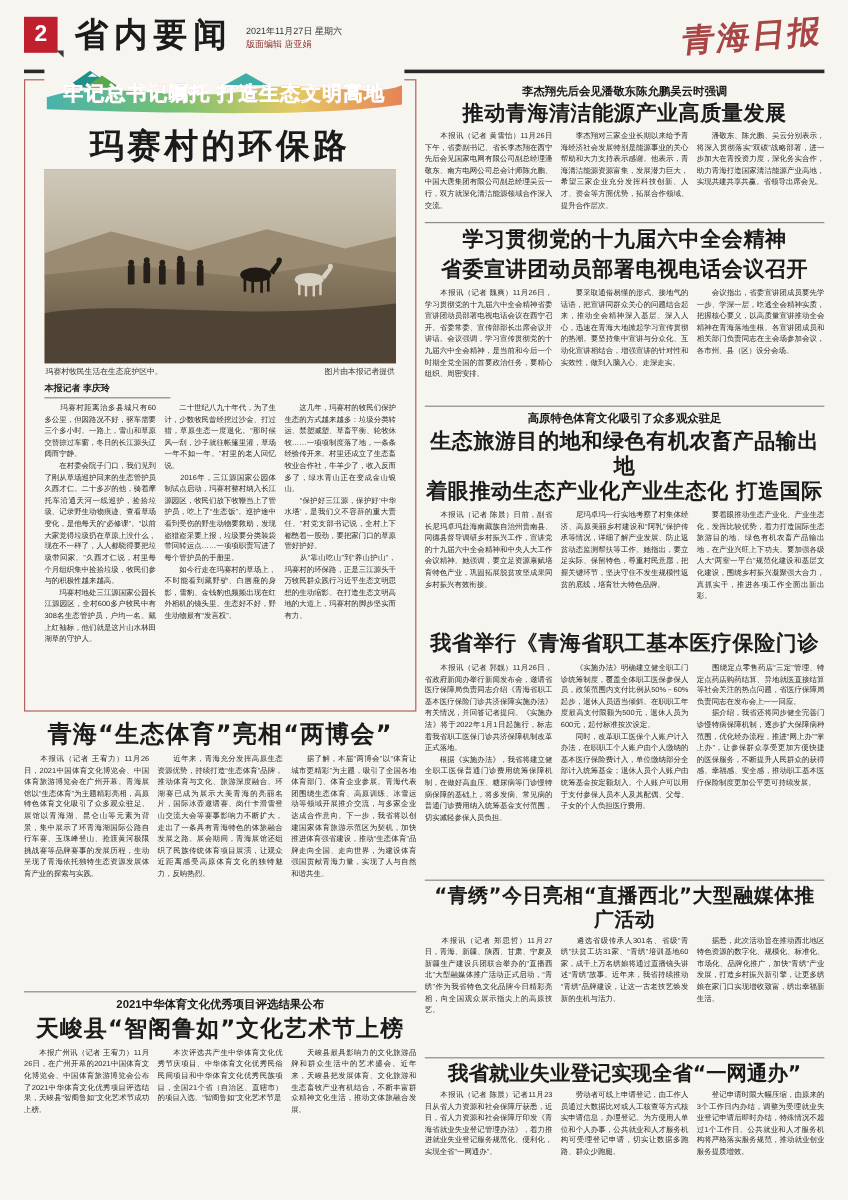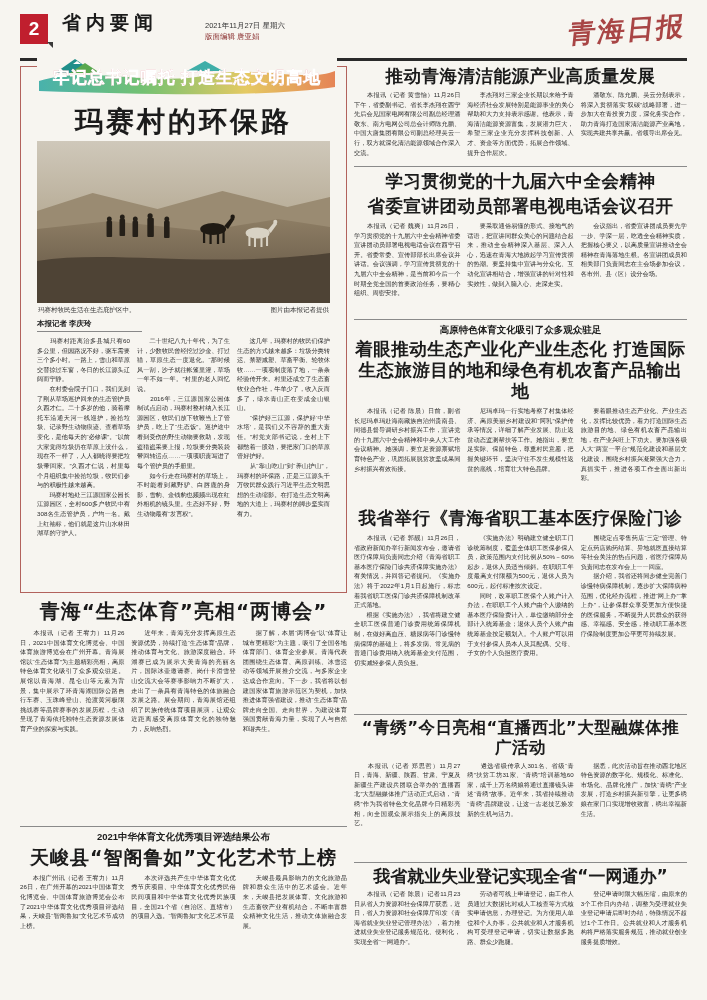--- a/index.html
+++ b/index.html
@@ -14,21 +14,21 @@
   .hdr { position:relative; height:48px; margin-top:8px; }
   .pagenum {
     position:absolute; left:0; top:6px; width:28px; height:30px;
     background:#c01f2e; color:#fff; font-weight:bold; font-size:19px;
     display:flex; align-items:center; justify-content:center;
   }
   .pagenum::after{
     content:""; position:absolute; right:-5px; bottom:-4px;
     border-left:6px solid transparent; border-top:6px solid #3a3a3a;
   }
-  .section-title { position:absolute; left:42px; top:2px; font-size:19px; font-weight:900; letter-spacing:5px; font-family:"DejaVu Sans",sans-serif; }
+  .section-title { position:absolute; left:42px; top:2px; font-size:28px; font-weight:900; letter-spacing:5px; font-family:"DejaVu Sans",sans-serif; }
   .dateblk { position:absolute; left:185px; top:12px; font-size:7.5px; line-height:1.5; color:#333; }
   .dateblk .editor { color:#8b3030; }
   .masthead {
     position:absolute; right:2px; top:4px; font-size:27px; font-weight:bold;
     color:#a84545; font-family:"DejaVu Serif",serif;
     transform:skewX(-10deg) rotate(-4deg); letter-spacing:2px;
   }
   .hdr-rule { border-top:3px solid #2a2a2a; margin-top:2px; }
 
   
@@ -204,20 +204,21 @@
           <div class="col">　　本报广州讯（记者 王宥力）11月26日，在广州开幕的2021中国体育文化博览会、中国体育旅游博览会公布了2021中华体育文化优秀项目评选结果，天峻县“智阁鲁如”文化艺术节成功上榜。</div>
           <div class="col">　　本次评选共产生中华体育文化优秀节庆项目、中华体育文化优秀民俗民间项目和中华体育文化优秀民族项目，全国21个省（自治区、直辖市）的项目入选。“智阁鲁如”文化艺术节是</div>
           <div class="col">　　天峻县最具影响力的文化旅游品牌和群众生活中的艺术盛会。近年来，天峻县把发展体育、文化旅游和生态畜牧产业有机结合，不断丰富群众精神文化生活，推动文体旅融合发展。</div>
         </div>
       </section>
     </div>
 
     <div class="rightcol">
 
       <section class="art-energy">
+        <div class="kicker">李杰翔先后会见潘敬东陈允鹏吴云时强调</div>
         <h2 class="h-big h2l">推动青海清洁能源产业高质量发展</h2>
         <div class="cols">
           <div class="col">　　本报讯（记者 黄雪怡）11月26日下午，省委副书记、省长李杰翔在西宁先后会见国家电网有限公司副总经理潘敬东、南方电网公司总会计师陈允鹏、中国大唐集团有限公司副总经理吴云一行，双方就深化清洁能源领域合作深入交流。</div>
           <div class="col">　　李杰翔对三家企业长期以来给予青海经济社会发展特别是能源事业的关心帮助和大力支持表示感谢。他表示，青海清洁能源资源富集，发展潜力巨大，希望三家企业充分发挥科技创新、人才、资金等方面优势，拓展合作领域、提升合作层次。</div>
           <div class="col">　　潘敬东、陈允鹏、吴云分别表示，将深入贯彻落实“双碳”战略部署，进一步加大在青投资力度，深化务实合作，助力青海打造国家清洁能源产业高地，实现共建共享共赢。省领导出席会见。</div>
         </div>
       </section>
 
       <div class="divider"></div>
 
@@ -228,22 +229,22 @@
           <div class="col">　　本报讯（记者 魏爽）11月26日，学习贯彻党的十九届六中全会精神省委宣讲团动员部署电视电话会议在西宁召开。省委常委、宣传部部长出席会议并讲话。会议强调，学习宣传贯彻党的十九届六中全会精神，是当前和今后一个时期全党全国的首要政治任务，要精心组织、周密安排。</div>
           <div class="col">　　要采取通俗易懂的形式、接地气的话语，把宣讲同群众关心的问题结合起来，推动全会精神深入基层、深入人心，迅速在青海大地掀起学习宣传贯彻的热潮。要坚持集中宣讲与分众化、互动化宣讲相结合，增强宣讲的针对性和实效性，做到入脑入心、走深走实。</div>
           <div class="col">　　会议指出，省委宣讲团成员要先学一步、学深一层，吃透全会精神实质，把握核心要义，以高质量宣讲推动全会精神在青海落地生根。各宣讲团成员和相关部门负责同志在主会场参加会议，各市州、县（区）设分会场。</div>
         </div>
       </section>
 
       <div class="divider"></div>
 
       <section class="art-rural">
         <div class="kicker">高原特色体育文化吸引了众多观众驻足</div>
+        <h2 class="h-big h2l">生态旅游目的地和绿色有机农畜产品输出地</h2>
         <h2 class="h-big h2l">着眼推动生态产业化产业生态化 打造国际</h2>
-        <h2 class="h-big h2l">生态旅游目的地和绿色有机农畜产品输出地</h2>
         <div class="cols">
           <div class="col">　　本报讯（记者 陈晨）日前，副省长尼玛卓玛赴海南藏族自治州贵南县、同德县督导调研乡村振兴工作，宣讲党的十九届六中全会精神和中央人大工作会议精神。她强调，要立足资源禀赋培育特色产业，巩固拓展脱贫攻坚成果同乡村振兴有效衔接。</div>
           <div class="col">　　尼玛卓玛一行实地考察了村集体经济、高原美丽乡村建设和“阿乳”保护传承等情况，详细了解产业发展、防止返贫动态监测帮扶等工作。她指出，要立足实际、保留特色，尊重村民意愿，把握关键环节，坚决守住不发生规模性返贫的底线，培育壮大特色品牌。</div>
           <div class="col">　　要着眼推动生态产业化、产业生态化，发挥比较优势，着力打造国际生态旅游目的地、绿色有机农畜产品输出地，在产业兴旺上下功夫。要加强各级人大“两室一平台”规范化建设和基层文化建设，围绕乡村振兴凝聚强大合力，真抓实干，推进各项工作全面出新出彩。</div>
         </div>
       </section>
 
       <section class="art-medical">
         <h2 class="h-big h2l">我省举行《青海省职工基本医疗保险门诊</h2>
         <div class="cols">

